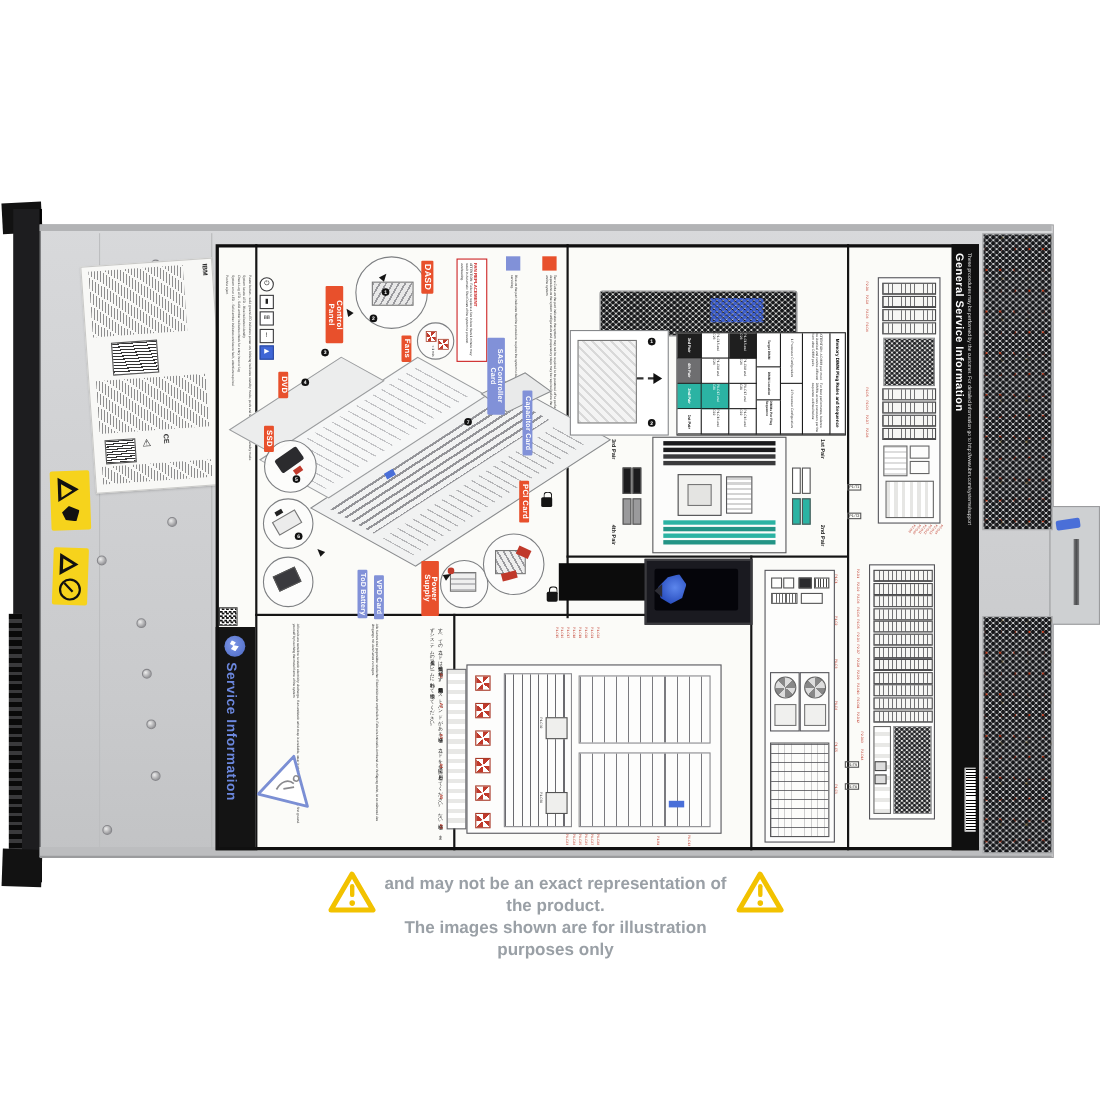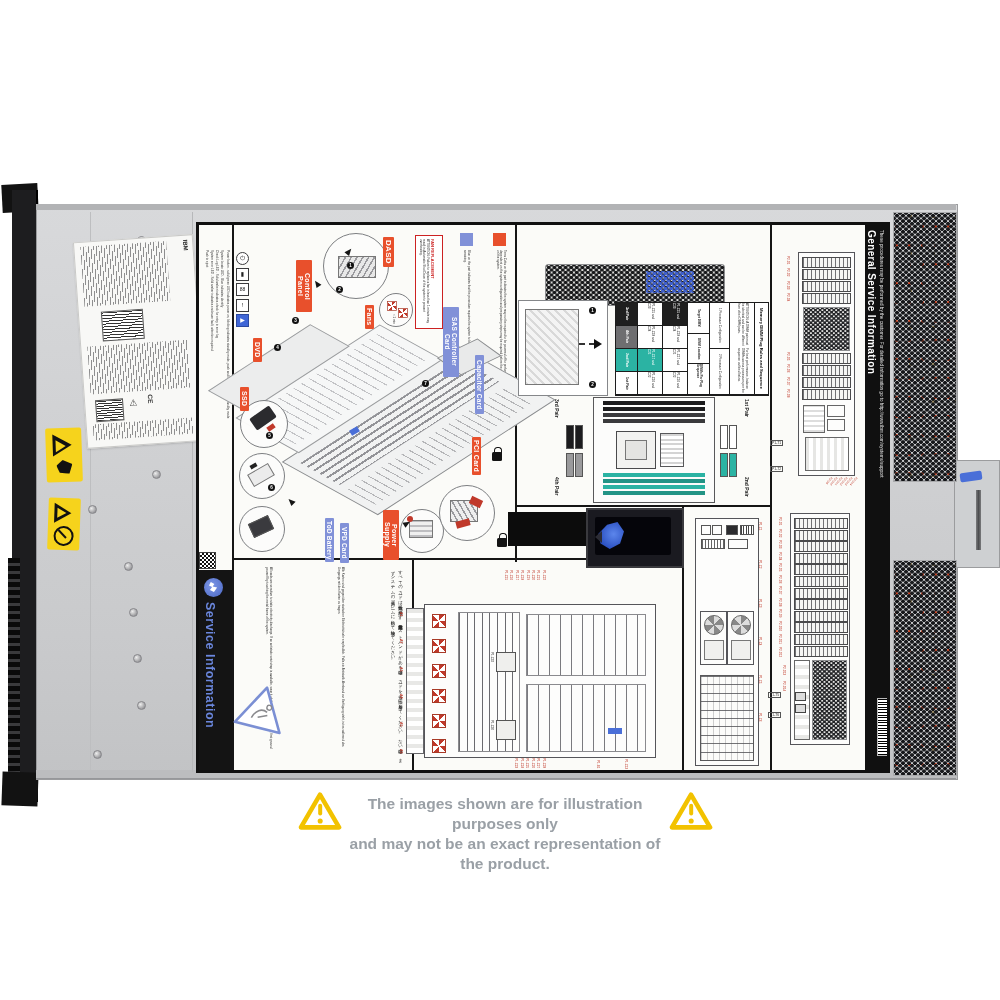--- a/index.html
+++ b/index.html
@@ -481,22 +481,22 @@
 
     <div class="a" style="left:0;top:0;width:694px;height:551px;border:3px solid #101010;box-sizing:border-box;pointer-events:none;"></div>
   </div>
 
   <svg class="a" style="left:298px;top:791px;" width="44" height="40" viewBox="0 0 48 44">
     <path d="M24 4 L45 40 L3 40 Z" fill="#ffffff" stroke="#F2C200" stroke-width="5" stroke-linejoin="round"></path>
     <rect x="22" y="14" width="4.4" height="13" rx="2.2" fill="#F2C200"></rect>
     <circle cx="24.2" cy="33" r="2.8" fill="#F2C200"></circle>
   </svg>
   <div class="a disc-text" style="left:340px;top:794px;width:330px;">
+    <div>and may not be an exact representation of the product.</div>
     <div>The images shown are for illustration purposes only</div>
-    <div>and may not be an exact representation of the product.</div>
   </div>
   <svg class="a" style="left:669px;top:791px;" width="44" height="40" viewBox="0 0 48 44">
     <path d="M24 4 L45 40 L3 40 Z" fill="#ffffff" stroke="#F2C200" stroke-width="5" stroke-linejoin="round"></path>
     <rect x="22" y="14" width="4.4" height="13" rx="2.2" fill="#F2C200"></rect>
     <circle cx="24.2" cy="33" r="2.8" fill="#F2C200"></circle>
   </svg>
 
 </div>
 
 </body></html>

